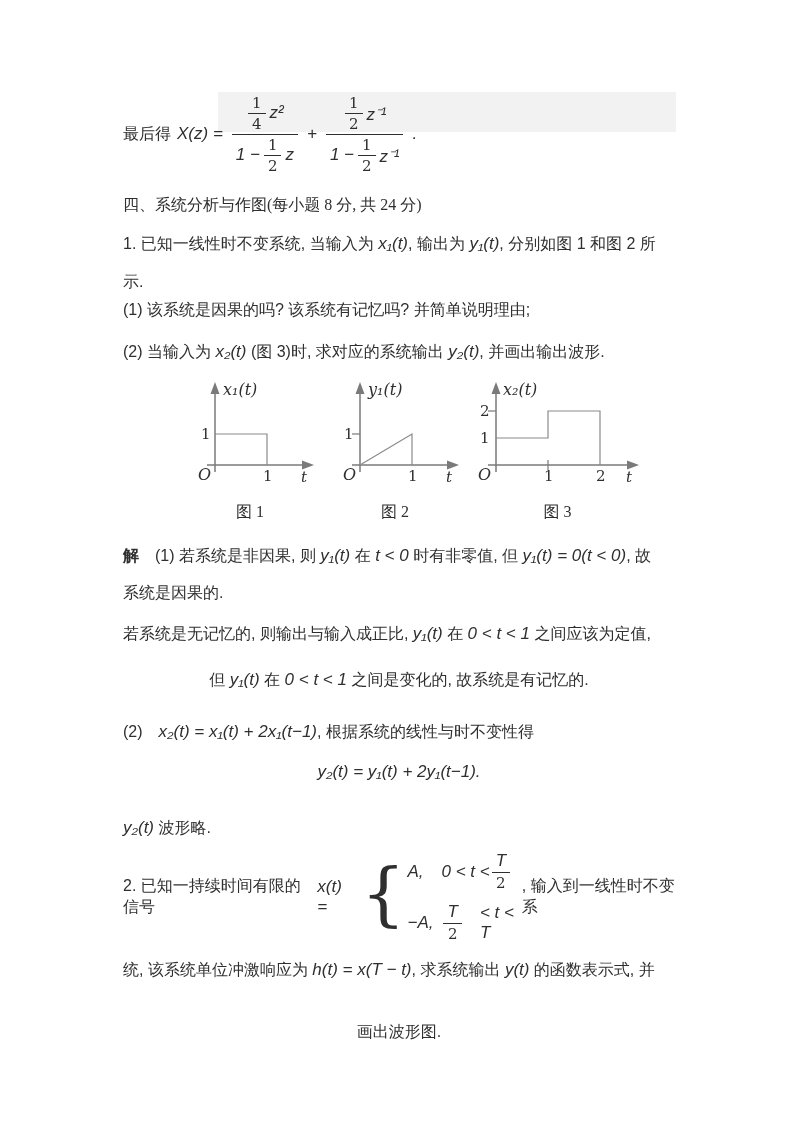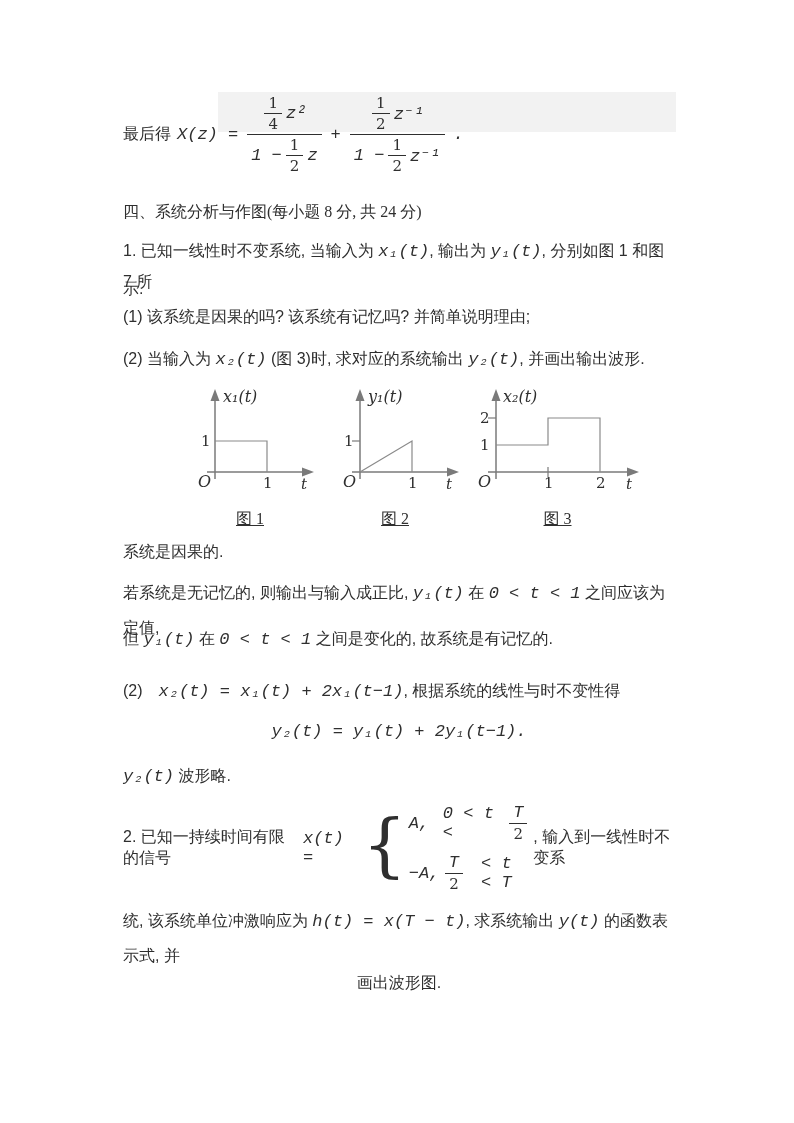--- a/index.html
+++ b/index.html
@@ -2,53 +2,53 @@
 <html><head>
 <meta charset="utf-8">
 <style>
   html,body{margin:0;padding:0;background:#ffffff;}
   .page{position:relative;width:794px;height:1123px;background:#ffffff;
         font-family:"Liberation Serif","DejaVu Serif",serif;color:#2f2f2f;
         font-size:16px;overflow:hidden;}
   .hl-band{position:absolute;left:218px;top:92px;width:458px;height:40px;background:#f2f2f2;z-index:0;}
   .content{position:absolute;left:123px;top:86px;width:552px;z-index:1;}
   .cn{font-family:Liberation Sans, sans-serif;}
-  .math{font-family:Liberation Mono, monospace;font-style:italic;font-size:17px;}
+  .math{font-family:Liberation Sans, sans-serif;font-style:italic;font-size:17px;}
   .bold{font-weight:bold;}
   .line{min-height:24px;}
   
   .vfrac{display:inline-flex;flex-direction:column;align-items:stretch;text-align:center;
          vertical-align:middle;margin:0 3px;font-family:"DejaVu Serif",serif;}
   .vfrac .vnum{display:flex;justify-content:center;align-items:center;gap:2px;
                border-bottom:1px solid #2f2f2f;padding:0 4px 1px 4px;}
   .vfrac .vden{display:flex;justify-content:center;align-items:center;gap:2px;padding:1px 4px 0 4px;}
   .vfrac.small{font-size:15px;margin:0 2px;}
   .formula-row{display:flex;align-items:center;height:96px;}
   .formula-row .gap{margin:12px 6px;}
-  .heading{margin-top:16px;height:28px;line-height:28px;}
+  .heading{margin-top:9px;height:28px;line-height:28px;}
   .p1l1{margin-top:10px;height:30px;line-height:30px;}
   .p1l2{margin-top:12px;height:22px;line-height:22px;}
   .q1{height:30px;line-height:30px;}
   .q2{margin-top:10px;height:34px;line-height:34px;}
   .figrow{display:flex;margin-top:8px;margin-left:62px;}
   .figrow svg{display:block;}
   .figgap1{width:15px;}
   .figgap2{width:10px;}
-  .caprow{display:flex;margin-top:4px;margin-left:62px;height:26px;line-height:26px;text-decoration:underline;}
+  .caprow{display:flex;margin-top:4px;margin-left:62px;height:26px;line-height:26px;}
   .cap{text-align:center;}
   .cap1{width:130px;}
   .cap2{width:130px;}
   .cap3{width:175px;}
   .s1l1{margin-top:14px;height:34px;line-height:34px;}
   .s1l2{margin-top:8px;height:24px;line-height:24px;}
   .s2l1{margin-top:12px;height:34px;line-height:34px;}
-  .s2l2{margin-top:12px;height:34px;line-height:34px;}
+  .s2l2{margin-top:12px;height:34px;line-height:34px;text-align:center;}
   .s3l1{margin-top:18px;height:34px;line-height:34px;}
   .s3eq{margin-top:6px;height:34px;line-height:34px;text-align:center;}
-  .s3l2{margin-top:12px;height:34px;line-height:32px;}
+  .s3l2{margin-top:20px;height:34px;line-height:38px;}
   .p2l1{margin-top:8px;height:92px;display:flex;align-items:center;}
   .p2l2{margin-top:10px;height:34px;line-height:34px;}
   .p2l3{margin-top:30px;height:30px;line-height:30px;text-align:center;}
   .brace{font-family:"DejaVu Serif",serif;font-size:70px;font-weight:400;line-height:0;
          margin:0 2px 6px 4px;color:#2f2f2f;}
   .cases{display:flex;flex-direction:column;gap:10px;margin-right:4px;}
   .case-row{display:flex;align-items:center;}
   .caseval{display:inline-block;min-width:34px;}
   svg text{font-family:"DejaVu Serif",serif;fill:#2f2f2f;}
   svg .it{font-style:italic;}
@@ -96,21 +96,21 @@
             <span class="vden">2</span>
           </span>
           <span class="math">z⁻¹</span>
         </span>
       </span>
       <span class="math gap">.</span>
     </div>
 
     <div class="heading line">四、系统分析与作图(每小题 8 分, 共 24 分)</div>
 
-    <div class="p1l1 line"><span class="cn">1. 已知一线性时不变系统, 当输入为 </span><span class="math">x₁(t)</span><span class="cn">, 输出为 </span><span class="math">y₁(t)</span><span class="cn">, 分别如图 1 和图 7 所</span></div>
+    <div class="p1l1 line"><span class="cn">1. 已知一线性时不变系统, 当输入为 </span><span class="math">x₁(t)</span><span class="cn">, 输出为 </span><span class="math">y₁(t)</span><span class="cn">, 分别如图 1 和图 2 所</span></div>
     <div class="p1l2 line"><span class="cn">示.</span></div>
     <div class="q1 line"><span class="cn">(1) 该系统是因果的吗? 该系统有记忆吗? 并简单说明理由;</span></div>
     <div class="q2 line"><span class="cn">(2) 当输入为 </span><span class="math">x₂(t)</span><span class="cn"> (图 3)时, 求对应的系统输出 </span><span class="math">y₂(t)</span><span class="cn">, 并画出输出波形.</span></div>
 
     <div class="figrow">
       <svg width="130" height="118">
         <line x1="22" y1="88" x2="120" y2="88" stroke="#7a7a7a" stroke-width="1.5"></line>
         <polygon points="117,83.5 117,92.5 129,88" fill="#7a7a7a"></polygon>
         <line x1="30" y1="95" x2="30" y2="14" stroke="#7a7a7a" stroke-width="1.5"></line>
         <polygon points="25.5,17 34.5,17 30,5" fill="#7a7a7a"></polygon>
@@ -154,20 +154,21 @@
       </svg>
     </div>
     <div class="caprow">
       <div class="cap cap1">图 1</div>
       <div class="figgap1"></div>
       <div class="cap cap2">图 2</div>
       <div class="figgap2"></div>
       <div class="cap cap3">图 3</div>
     </div>
 
+    <div class="s1l1 line"><span class="cn bold">解</span><span class="cn">　(1) 若系统是非因果, 则 </span><span class="math">y₁(t)</span><span class="cn"> 在 </span><span class="math">t &lt; 0</span><span class="cn"> 时有非零值, 但 </span><span class="math">y₁(t) = 0(t &lt; 0)</span><span class="cn">, 故</span></div>
     <div class="s1l2 line"><span class="cn">系统是因果的.</span></div>
     <div class="s2l1 line"><span class="cn">若系统是无记忆的, 则输出与输入成正比, </span><span class="math">y₁(t)</span><span class="cn"> 在 </span><span class="math">0 &lt; t &lt; 1</span><span class="cn"> 之间应该为定值,</span></div>
     <div class="s2l2 line"><span class="cn">但 </span><span class="math">y₁(t)</span><span class="cn"> 在 </span><span class="math">0 &lt; t &lt; 1</span><span class="cn"> 之间是变化的, 故系统是有记忆的.</span></div>
     <div class="s3l1 line"><span class="cn">(2)　</span><span class="math">x₂(t) = x₁(t) + 2x₁(t−1)</span><span class="cn">, 根据系统的线性与时不变性得</span></div>
     <div class="s3eq line"><span class="math">y₂(t) = y₁(t) + 2y₁(t−1).</span></div>
     <div class="s3l2 line"><span class="math">y₂(t)</span><span class="cn"> 波形略.</span></div>
 
     <div class="p2l1">
       <span class="cn">2. 已知一持续时间有限的信号</span>
       <span class="math" style="margin:0 4px;">x(t) =</span>

